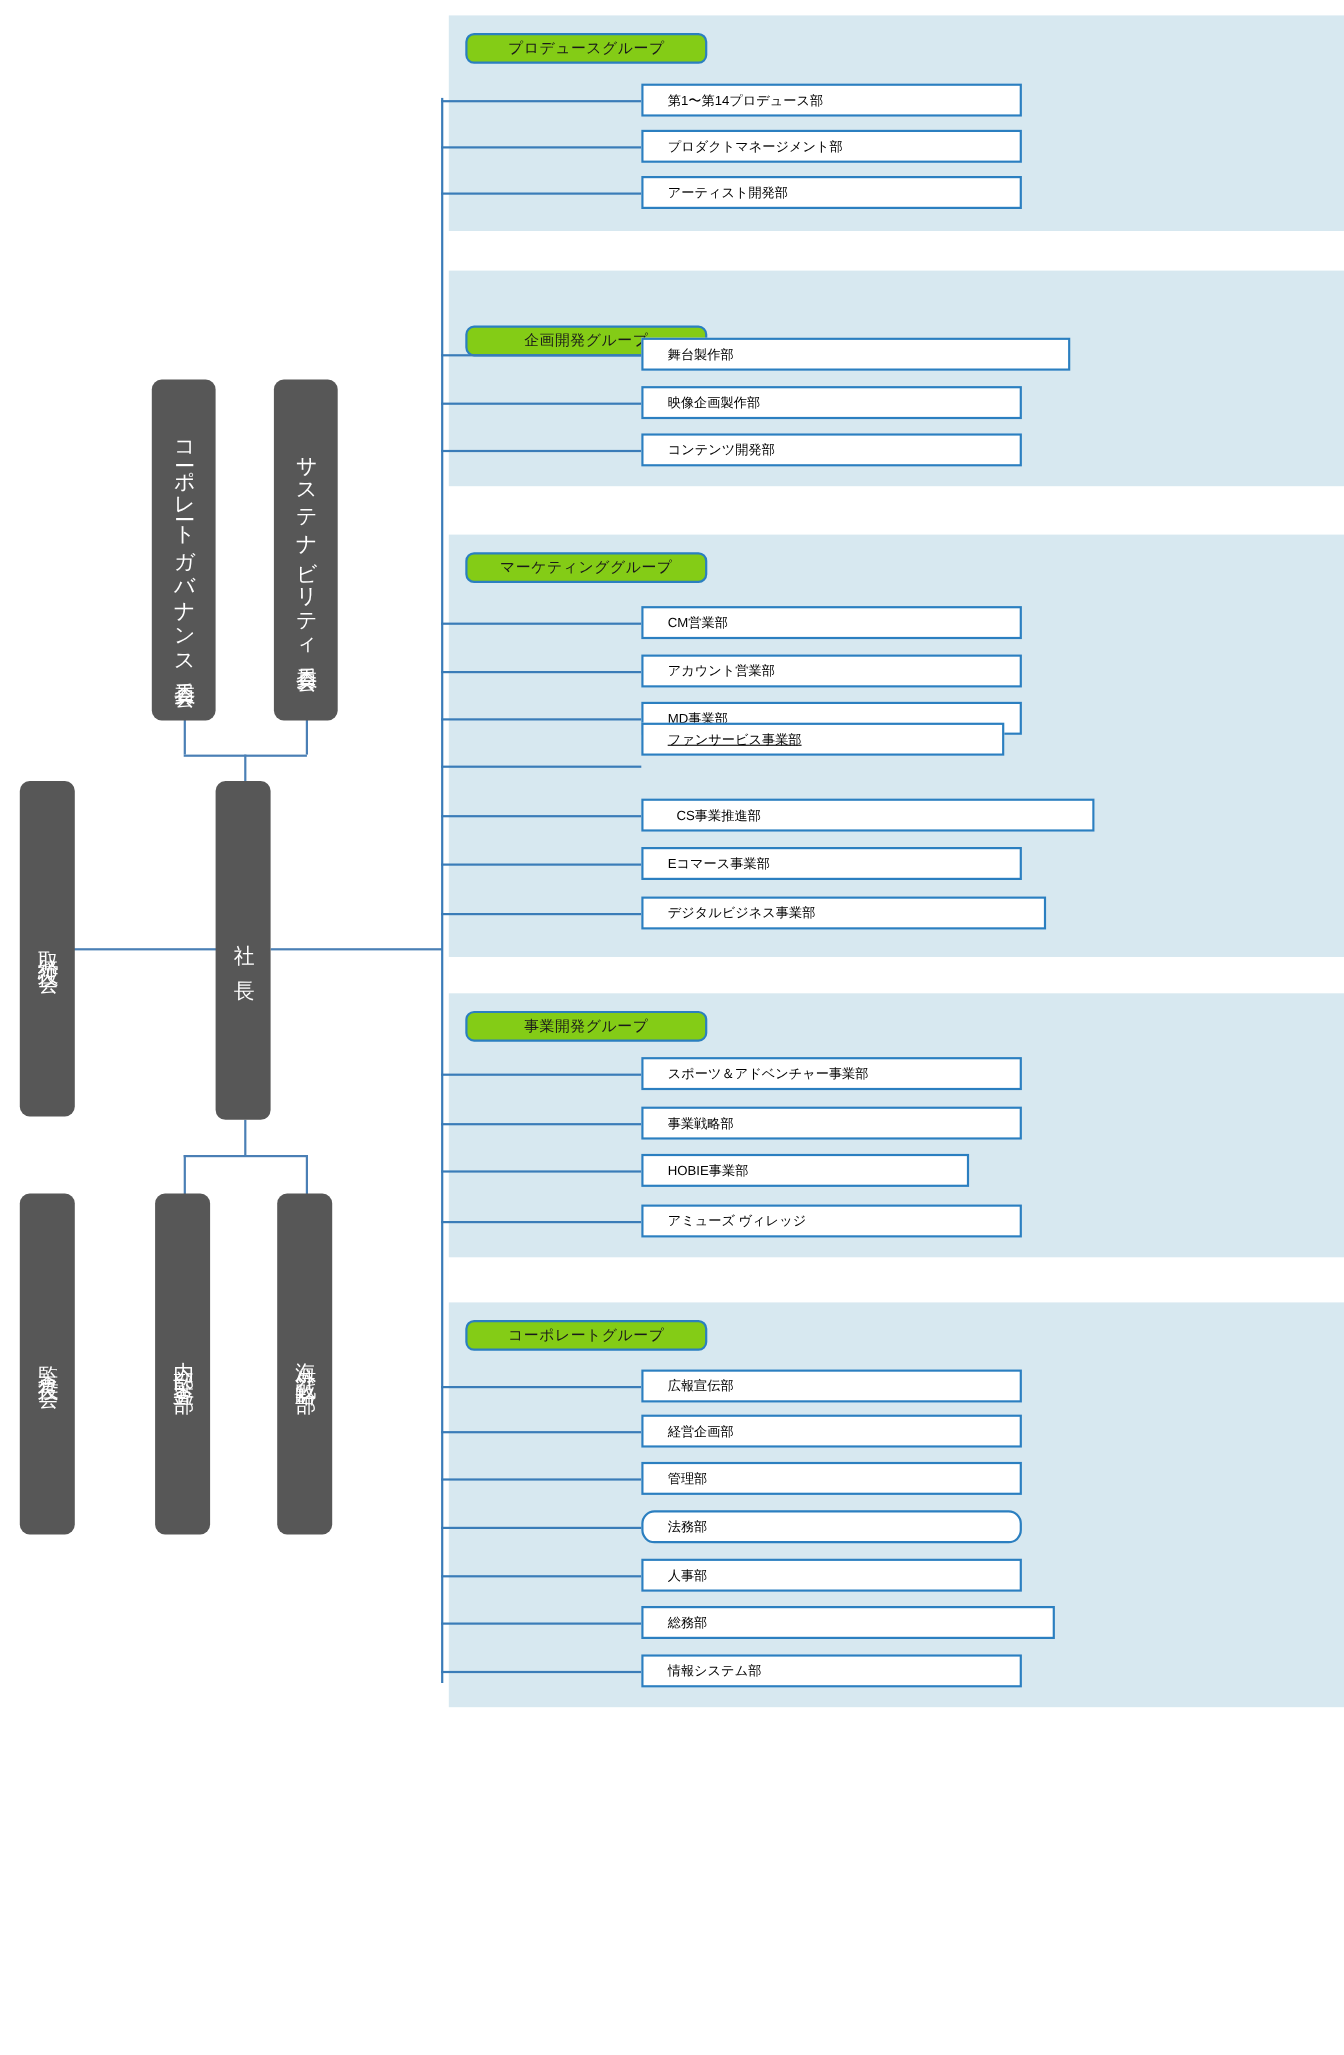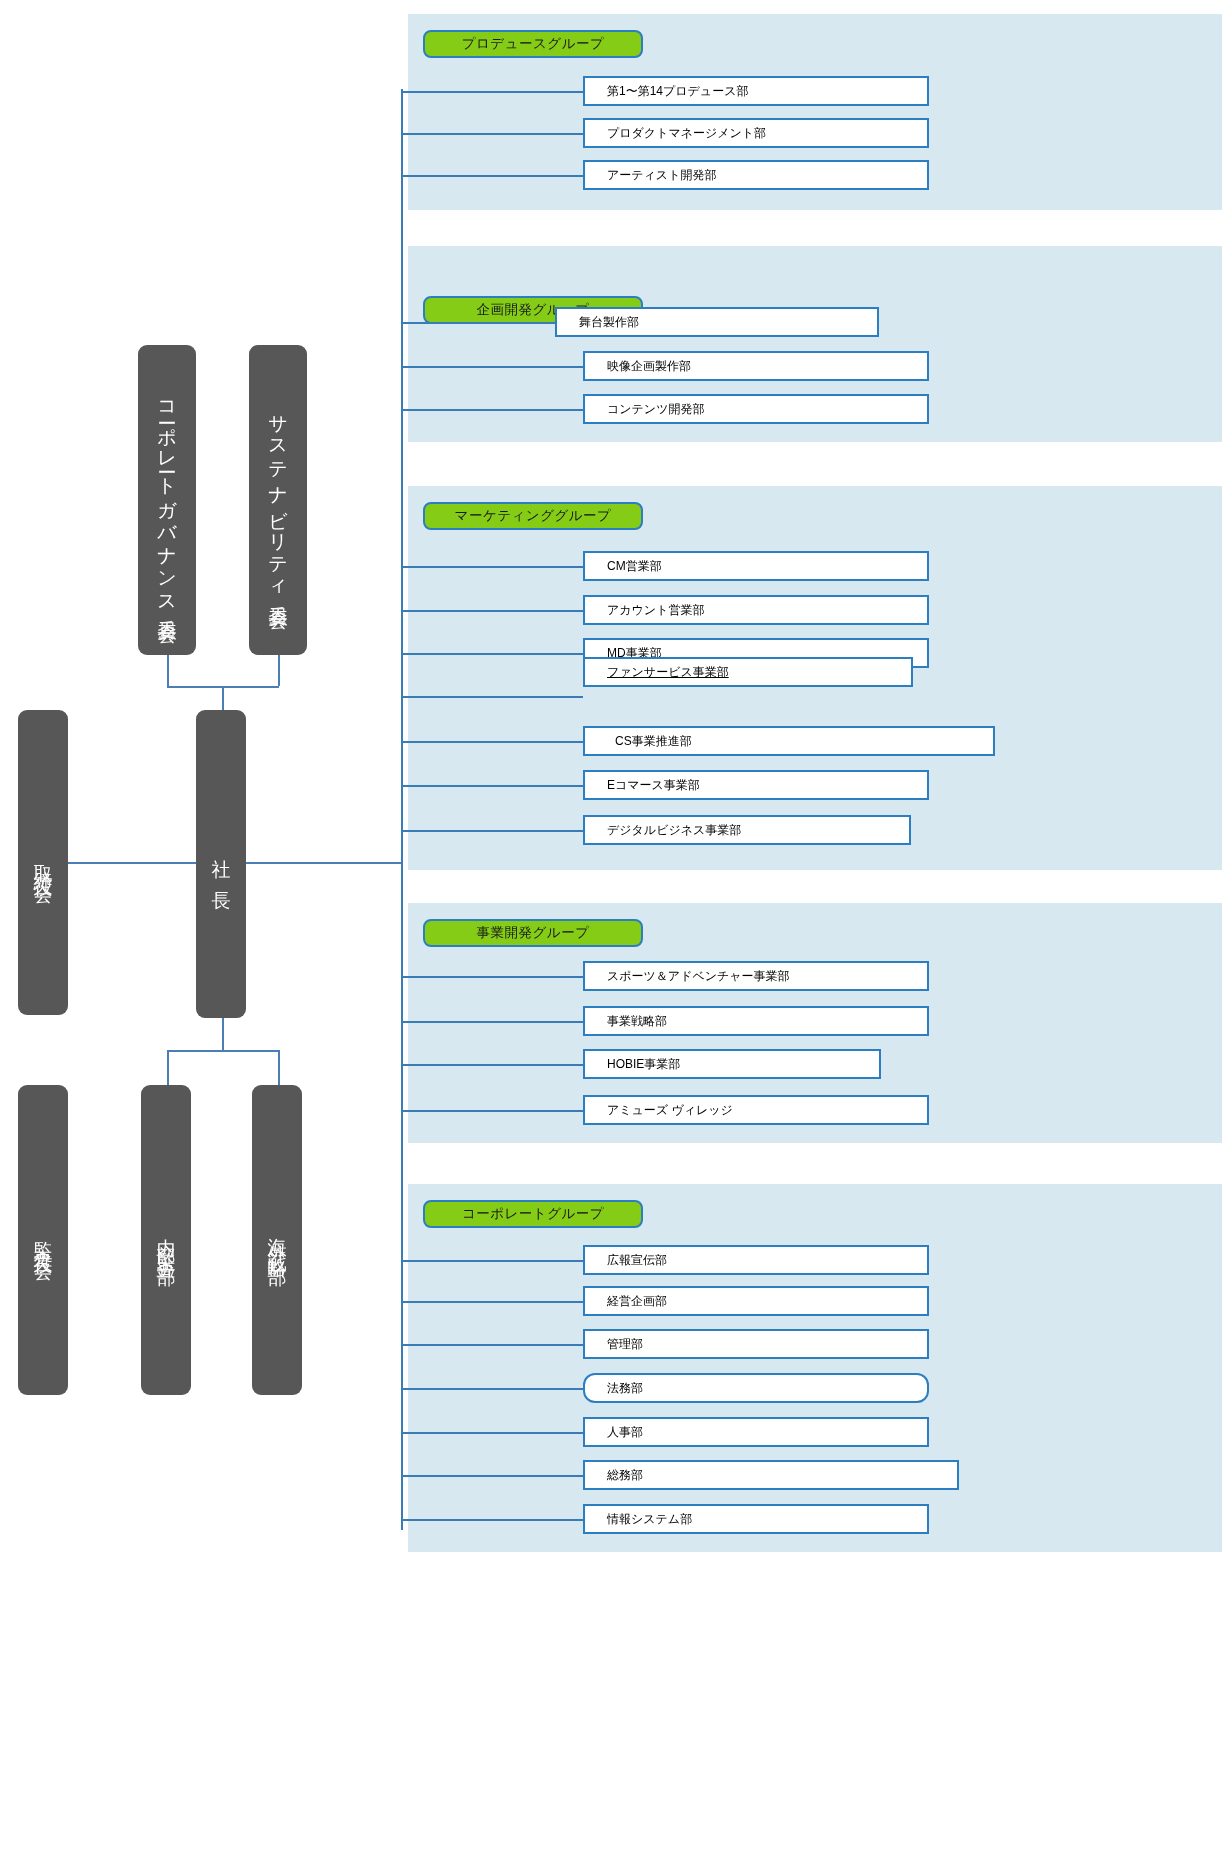--- a/index.html
+++ b/index.html
@@ -134,21 +134,21 @@
 
   <div class="ln ln-h" style="left:401px;top:133px;width:182px;"></div>
   <div class="dept" style="left:583px;top:118px;width:346px;">プロダクトマネージメント部</div>
 
   <div class="ln ln-h" style="left:401px;top:175px;width:182px;"></div>
   <div class="dept" style="left:583px;top:160px;width:346px;">アーティスト開発部</div>
 
   <div class="group-pill" style="left:423px;top:262px;width:220px;margin-top:34px;">企画開発グループ</div>
 
   <div class="ln ln-h" style="left:401px;top:322px;width:182px;"></div>
-  <div class="dept" style="left:555px;top:307px;width:324px;">舞台製作部</div>
+  <div class="dept" style="left:583px;top:307px;width:390px;">舞台製作部</div>
 
   <div class="ln ln-h" style="left:401px;top:366px;width:182px;"></div>
   <div class="dept" style="left:583px;top:351px;width:346px;">映像企画製作部</div>
 
   <div class="ln ln-h" style="left:401px;top:409px;width:182px;"></div>
   <div class="dept" style="left:583px;top:394px;width:346px;">コンテンツ開発部</div>
 
   <div class="group-pill" style="left:423px;top:502px;width:220px;">マーケティンググループ</div>
 
   <div class="ln ln-h" style="left:401px;top:566px;width:182px;"></div>
@@ -163,21 +163,21 @@
   <div class="ln ln-h" style="left:401px;top:696px;width:182px;"></div>
   <div class="dept" style="left:583px;top:657px;width:330px;text-decoration:underline;">ファンサービス事業部</div>
 
   <div class="ln ln-h" style="left:401px;top:741px;width:182px;"></div>
   <div class="dept" style="left:583px;top:726px;width:412px;padding-left:30px;">CS事業推進部</div>
 
   <div class="ln ln-h" style="left:401px;top:785px;width:182px;"></div>
   <div class="dept" style="left:583px;top:770px;width:346px;">Eコマース事業部</div>
 
   <div class="ln ln-h" style="left:401px;top:830px;width:182px;"></div>
-  <div class="dept" style="left:583px;top:815px;width:328px;">デジタルビジネス事業部</div>
+  <div class="dept" style="left:583px;top:815px;width:368px;">デジタルビジネス事業部</div>
 
   <div class="group-pill" style="left:423px;top:919px;width:220px;">事業開発グループ</div>
 
   <div class="ln ln-h" style="left:401px;top:976px;width:182px;"></div>
   <div class="dept" style="left:583px;top:961px;width:346px;">スポーツ＆アドベンチャー事業部</div>
 
   <div class="ln ln-h" style="left:401px;top:1021px;width:182px;"></div>
   <div class="dept" style="left:583px;top:1006px;width:346px;">事業戦略部</div>
 
   <div class="ln ln-h" style="left:401px;top:1064px;width:182px;"></div>

